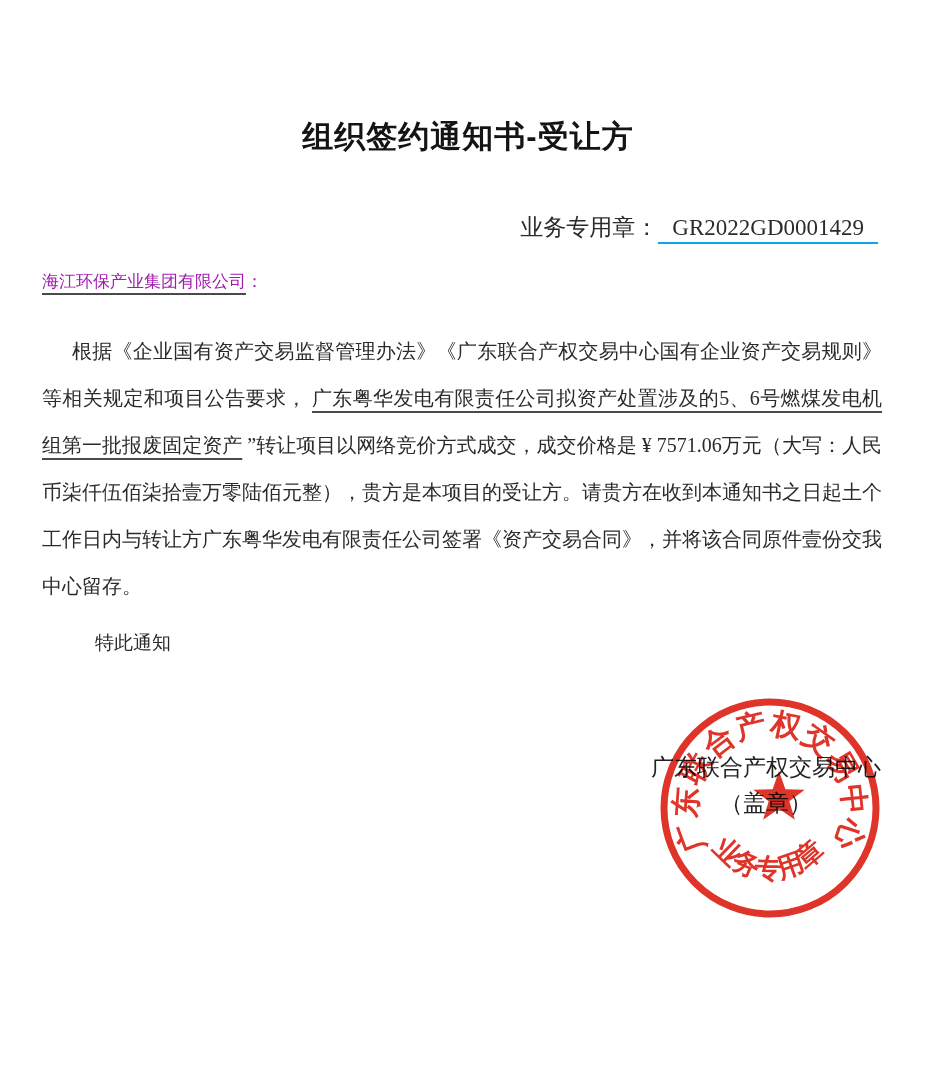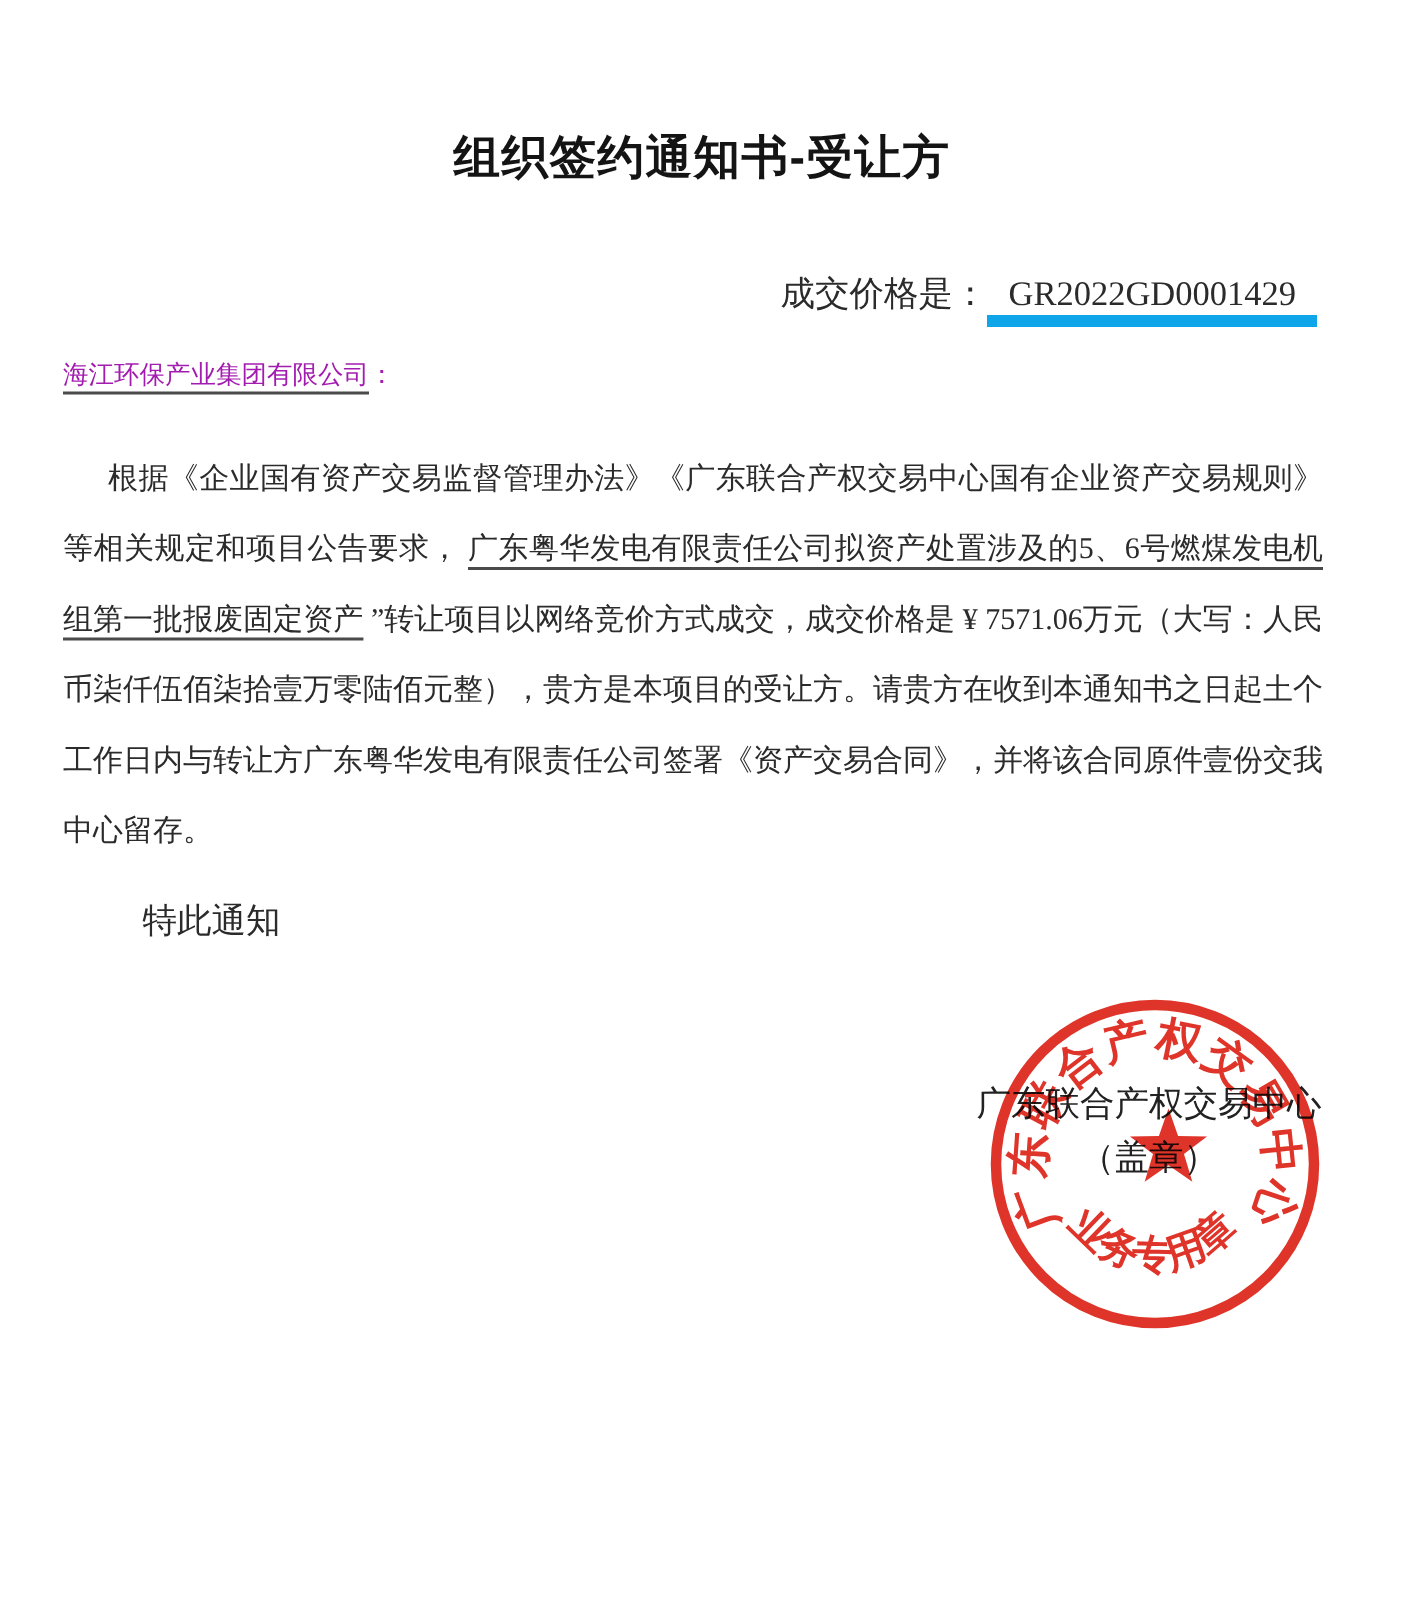--- a/index.html
+++ b/index.html
@@ -3,33 +3,34 @@
 <meta charset="utf-8">
 <style>
   html,body{margin:0;padding:0;background:#ffffff;}
   .page{
     position:relative;
     width:936px;height:892px;
     background:#ffffff;
     overflow:hidden;
     font-family:"Liberation Serif","DejaVu Serif",serif;
     color:#262626;
+    margin-top:32px;
   }
   .title{
     position:absolute;top:84px;left:0;width:100%;
     margin:0;text-align:center;
     font-family:"Liberation Sans","DejaVu Sans",sans-serif;
     font-size:31px;font-weight:700;color:#141414;letter-spacing:1px;
   }
   .project-line{
     position:absolute;top:180px;right:58px;
     font-size:23px;color:#2b2b2b;
   }
   .project-num{
-    border-bottom:8px solid #0ea5e9;
+    border-bottom:2px solid #0ea5e9;
     padding:0 14px 2px 14px;
     font-family:"Liberation Serif","DejaVu Serif",serif;
   }
   .addressee{
     position:absolute;top:238px;left:42px;
     font-size:17px;color:#a21caf;text-align:right;
   }
   .addr-name{
     text-decoration:underline;
     text-underline-offset:6px;
@@ -45,21 +46,21 @@
     text-indent:30px;
   }
   .body-text .u{
     text-decoration:underline;
     text-underline-offset:6px;
     text-decoration-thickness:1.5px;
     text-decoration-color:#4a4a4a;
   }
   .notice{
     position:absolute;top:598px;left:42px;margin:0;
-    font-size:23px;color:#2b2b2b;text-indent:53px;
+    font-size:19px;color:#2b2b2b;text-indent:53px;
   }
   .signature{
     position:absolute;top:718px;left:636px;width:260px;
     text-align:center;font-size:23px;line-height:36px;color:#222222;
   }
   .seal{
     position:absolute;top:660px;left:654px;
     width:232px;height:232px;
     mix-blend-mode:multiply;
     opacity:0.93;
@@ -85,21 +86,21 @@
   }
 </style>
 </head>
 <body>
 
 <div class="page">
 
   <h1 class="title">组织签约通知书-受让方</h1>
 
   <div class="project-line">
-    <span>成交价格是：</span><span class="project-num">GR2022GD0001429</span>
+    <span>业务专用章：</span><span class="project-num">GR2022GD0001429</span>
   </div>
 
   <div class="addressee">
     <span class="addr-name">海江环保产业集团有限公司</span><span>：</span>
   </div>
 
   <p class="body-text"><span>根据《企业国有资产交易监督管理办法》《广东联合产权交易中心国有企业资产交易规则》等相关规定和项目公告要求， </span><span class="u">广东粤华发电有限责任公司拟资产处置涉及的5、6号燃煤发电机组第一批报废固定资产</span><span> ”转让项目以网络竞价方式成交，成交价格是 ¥ 7571.06万元（大写：人民币柒仟伍佰柒拾壹万零陆佰元整），贵方是本项目的受让方。请贵方在收到本通知书之日起土个工作日内与转让方广东粤华发电有限责任公司签署《资产交易合同》，并将该合同原件壹份交我中心留存。</span></p>
 
   <p class="notice">特此通知</p>
 

